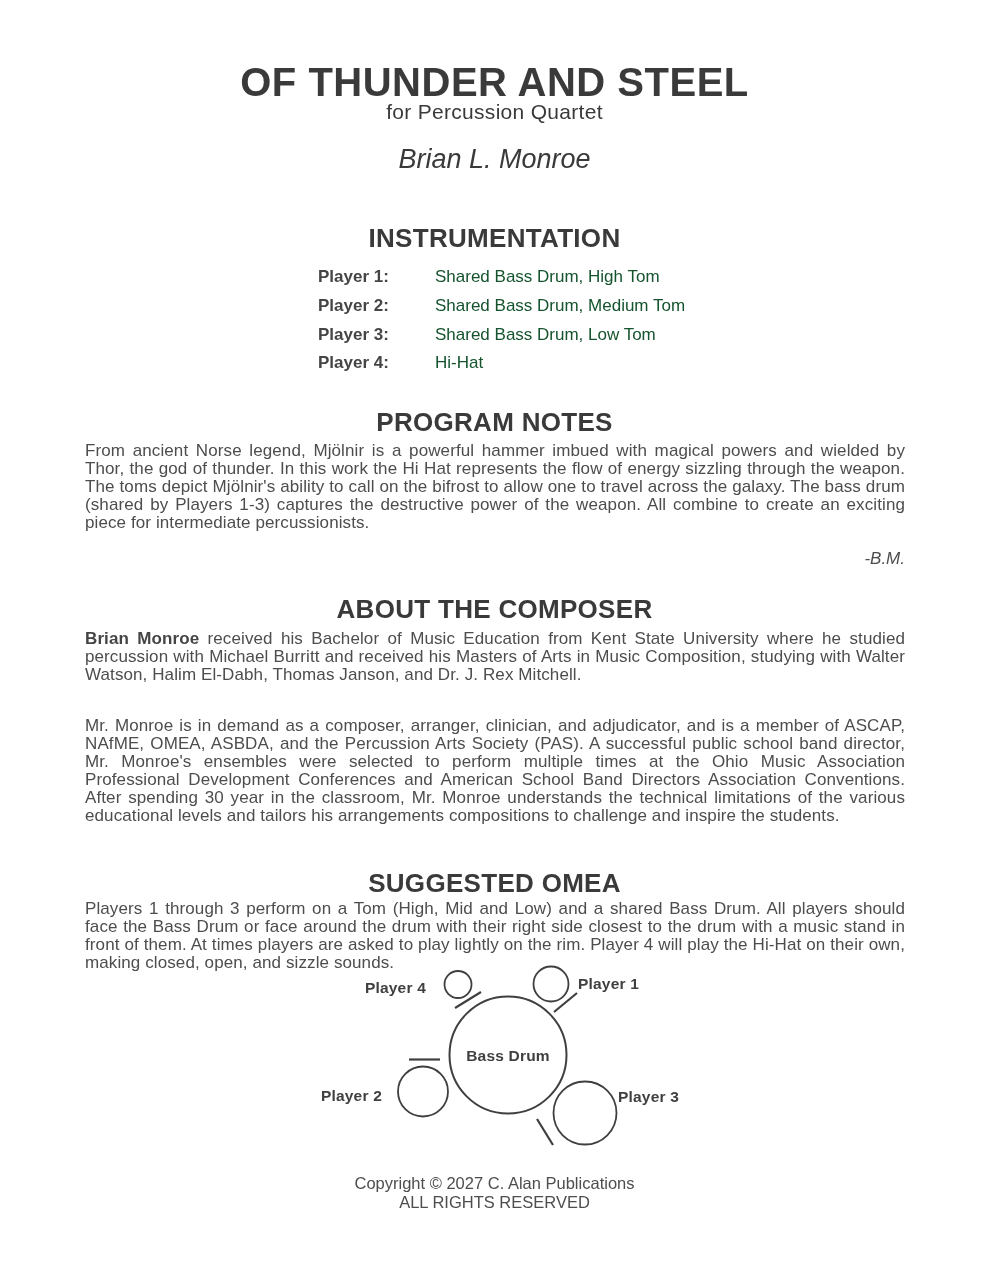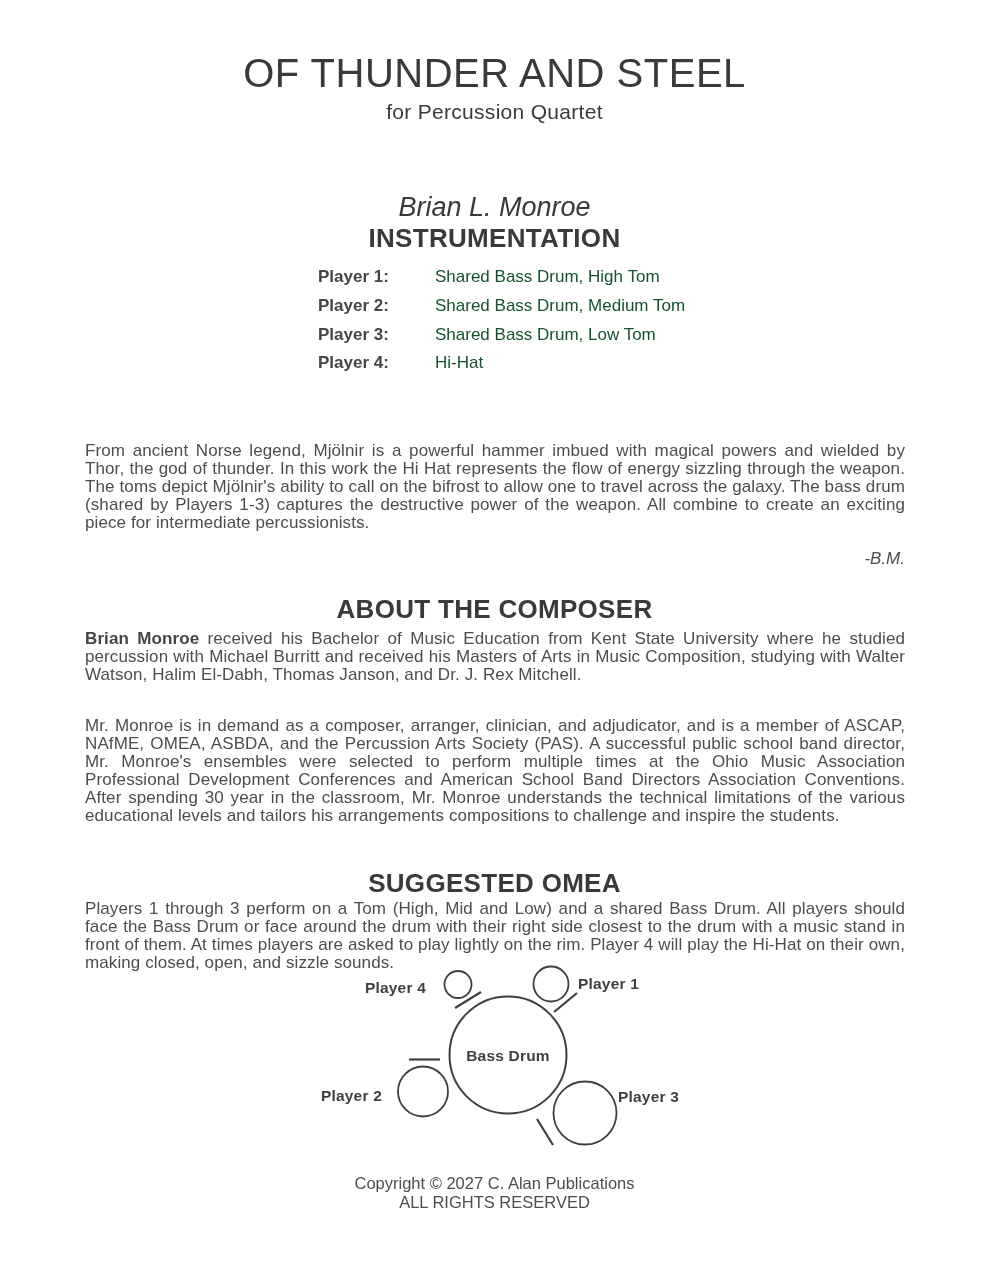--- a/index.html
+++ b/index.html
@@ -9,41 +9,40 @@
     width: 989px;
     height: 1280px;
     margin: 0 auto;
     background: #ffffff;
     font-family: "Liberation Sans", sans-serif;
     color: #4d4d4d;
     overflow: hidden;
   }
   .centered { position: absolute; left: 0; width: 989px; text-align: center; }
   .title {
-    top: 53px;
+    top: 62px;
     font-size: 40px;
-    font-weight: 400;
+    font-weight: 700;
     letter-spacing: 0.5px;
     color: #3a3a3a;
     line-height: 1;
   }
   .subtitle {
     top: 101px;
     font-size: 21px;
     color: #3a3a3a;
     line-height: 1;
     letter-spacing: 0.3px;
   }
   .composer {
     top: 146px;
     font-size: 27px;
     font-style: italic;
     color: #3a3a3a;
     line-height: 1;
-    margin-top: 48px;
   }
   .section-heading {
     position: absolute;
     left: 0;
     width: 989px;
     text-align: center;
     font-size: 26px;
     font-weight: 700;
     color: #3a3a3a;
     line-height: 1;
@@ -126,20 +125,21 @@
       <span class="instr-label">Player 2:</span><span class="instr-value">Shared Bass Drum, Medium Tom</span>
     </div>
     <div class="instr-row">
       <span class="instr-label">Player 3:</span><span class="instr-value">Shared Bass Drum, Low Tom</span>
     </div>
     <div class="instr-row">
       <span class="instr-label">Player 4:</span><span class="instr-value">Hi-Hat</span>
     </div>
   </div>
 
+  <div class="section-heading h-pn">PROGRAM NOTES</div>
   <div class="body-par pn-body">From ancient Norse legend, Mjölnir is a powerful hammer imbued with magical powers and wielded by Thor, the god of thunder. In this work the Hi Hat represents the flow of energy sizzling through the weapon. The toms depict Mjölnir's ability to call on the bifrost to allow one to travel across the galaxy. The bass drum (shared by Players 1-3) captures the destructive power of the weapon. All combine to create an exciting piece for intermediate percussionists.</div>
   <div class="signature">-B.M.</div>
 
   <div class="section-heading h-about">ABOUT THE COMPOSER</div>
   <div class="body-par about-p1"><span class="lead-bold">Brian Monroe</span><span> received his Bachelor of Music Education from Kent State University where he studied percussion with Michael Burritt and received his Masters of Arts in Music Composition, studying with Walter Watson, Halim El-Dabh, Thomas Janson, and Dr. J. Rex Mitchell.</span></div>
   <div class="body-par about-p2">Mr. Monroe is in demand as a composer, arranger, clinician, and adjudicator, and is a member of ASCAP, NAfME, OMEA, ASBDA, and the Percussion Arts Society (PAS). A successful public school band director, Mr. Monroe's ensembles were selected to perform multiple times at the Ohio Music Association Professional Development Conferences and American School Band Directors Association Conventions. After spending 30 year in the classroom, Mr. Monroe understands the technical limitations of the various educational levels and tailors his arrangements compositions to challenge and inspire the students.</div>
 
   <div class="section-heading h-setup">SUGGESTED OMEA</div>
   <div class="body-par setup-body">Players 1 through 3 perform on a Tom (High, Mid and Low) and a shared Bass Drum. All players should face the Bass Drum or face around the drum with their right side closest to the drum with a music stand in front of them. At times players are asked to play lightly on the rim. Player 4 will play the Hi-Hat on their own, making closed, open, and sizzle sounds.</div>
 

